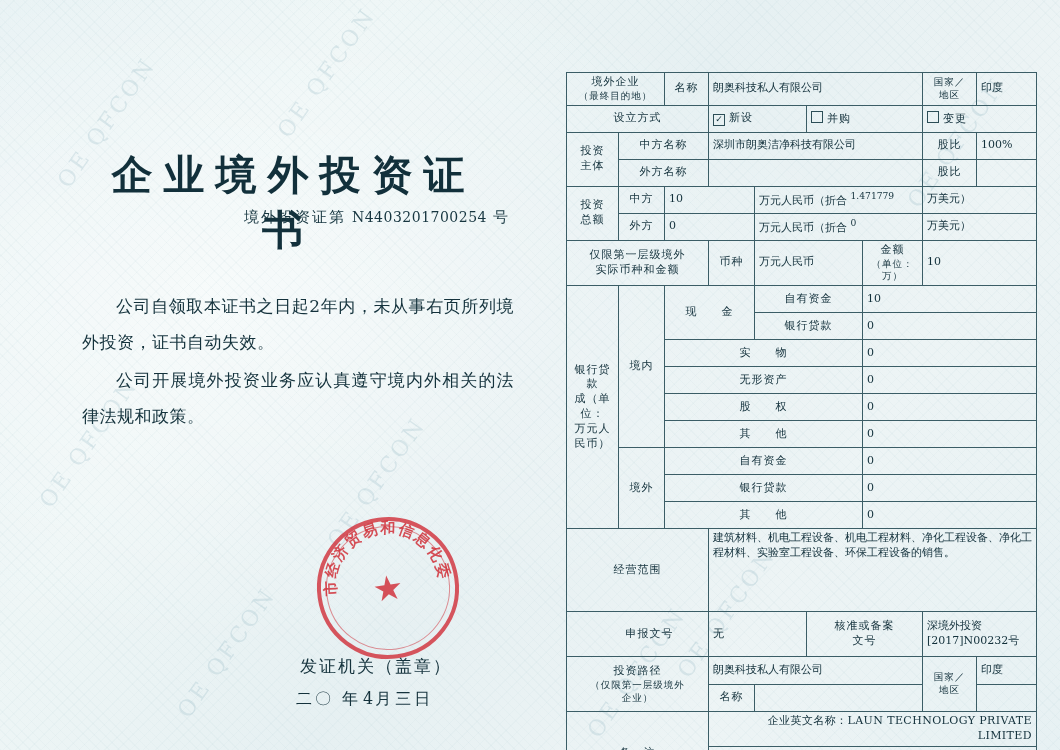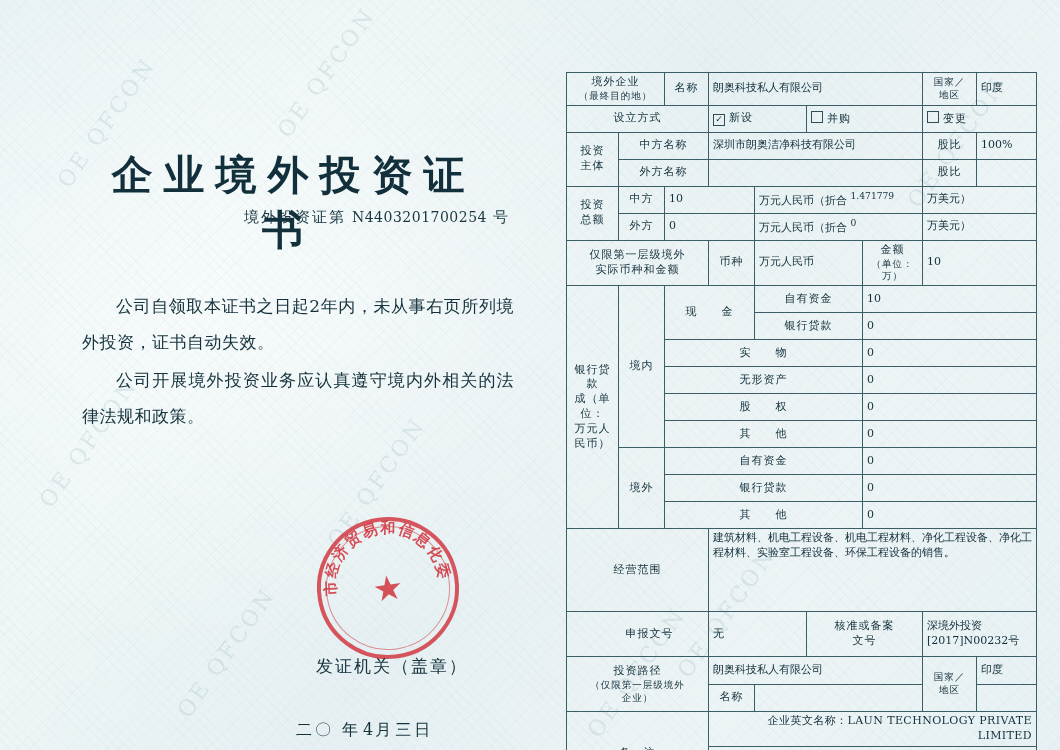--- a/index.html
+++ b/index.html
@@ -137,32 +137,32 @@
   .seal text {
     fill: rgba(208,40,50,0.82);
     font-family: "DejaVu Serif", "Liberation Serif", serif;
     font-size: 15px;
     font-weight: bold;
     letter-spacing: 2px;
   }
 
   .issuer {
     position: absolute;
-    left: 316px;
+    left: 300px;
     top: 655px;
     font-family: Liberation Mono, monospace;
     font-size: 17px;
     color: #14323c;
     letter-spacing: 2px;
     text-align: center;
   }
   .dateline {
     position: absolute;
     left: 296px;
-    top: 720px;
+    top: 689px;
     font-family: "DejaVu Serif", "Liberation Serif", serif;
     font-size: 16px;
     color: #14323c;
     letter-spacing: 3px;
     display: flex;
     align-items: baseline;
     gap: 2px;
   }
   .dateline .num { letter-spacing: 2px; }
 

